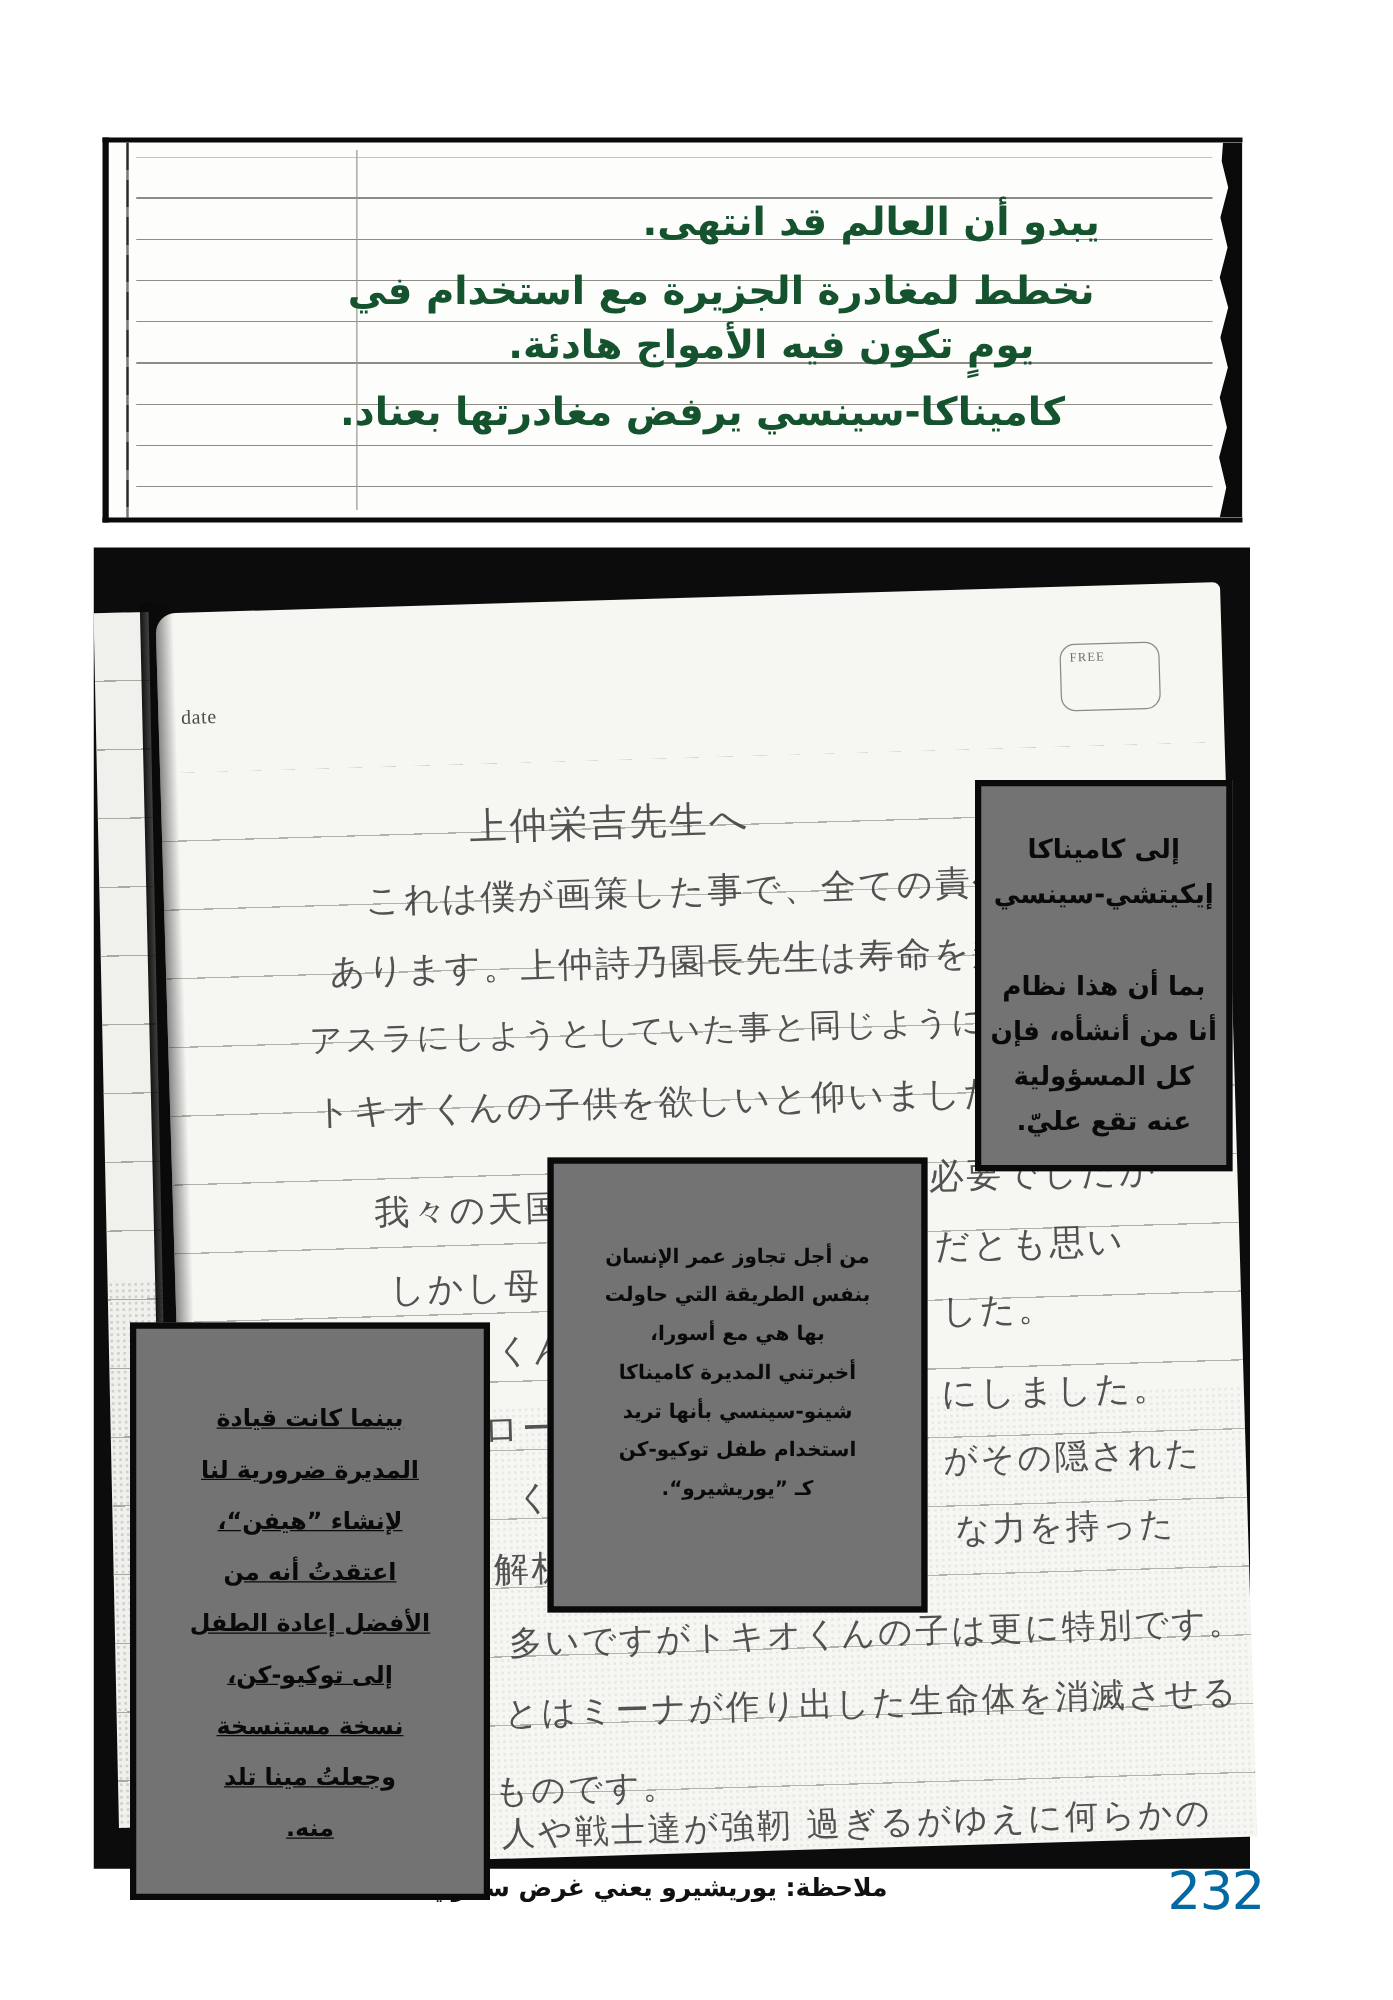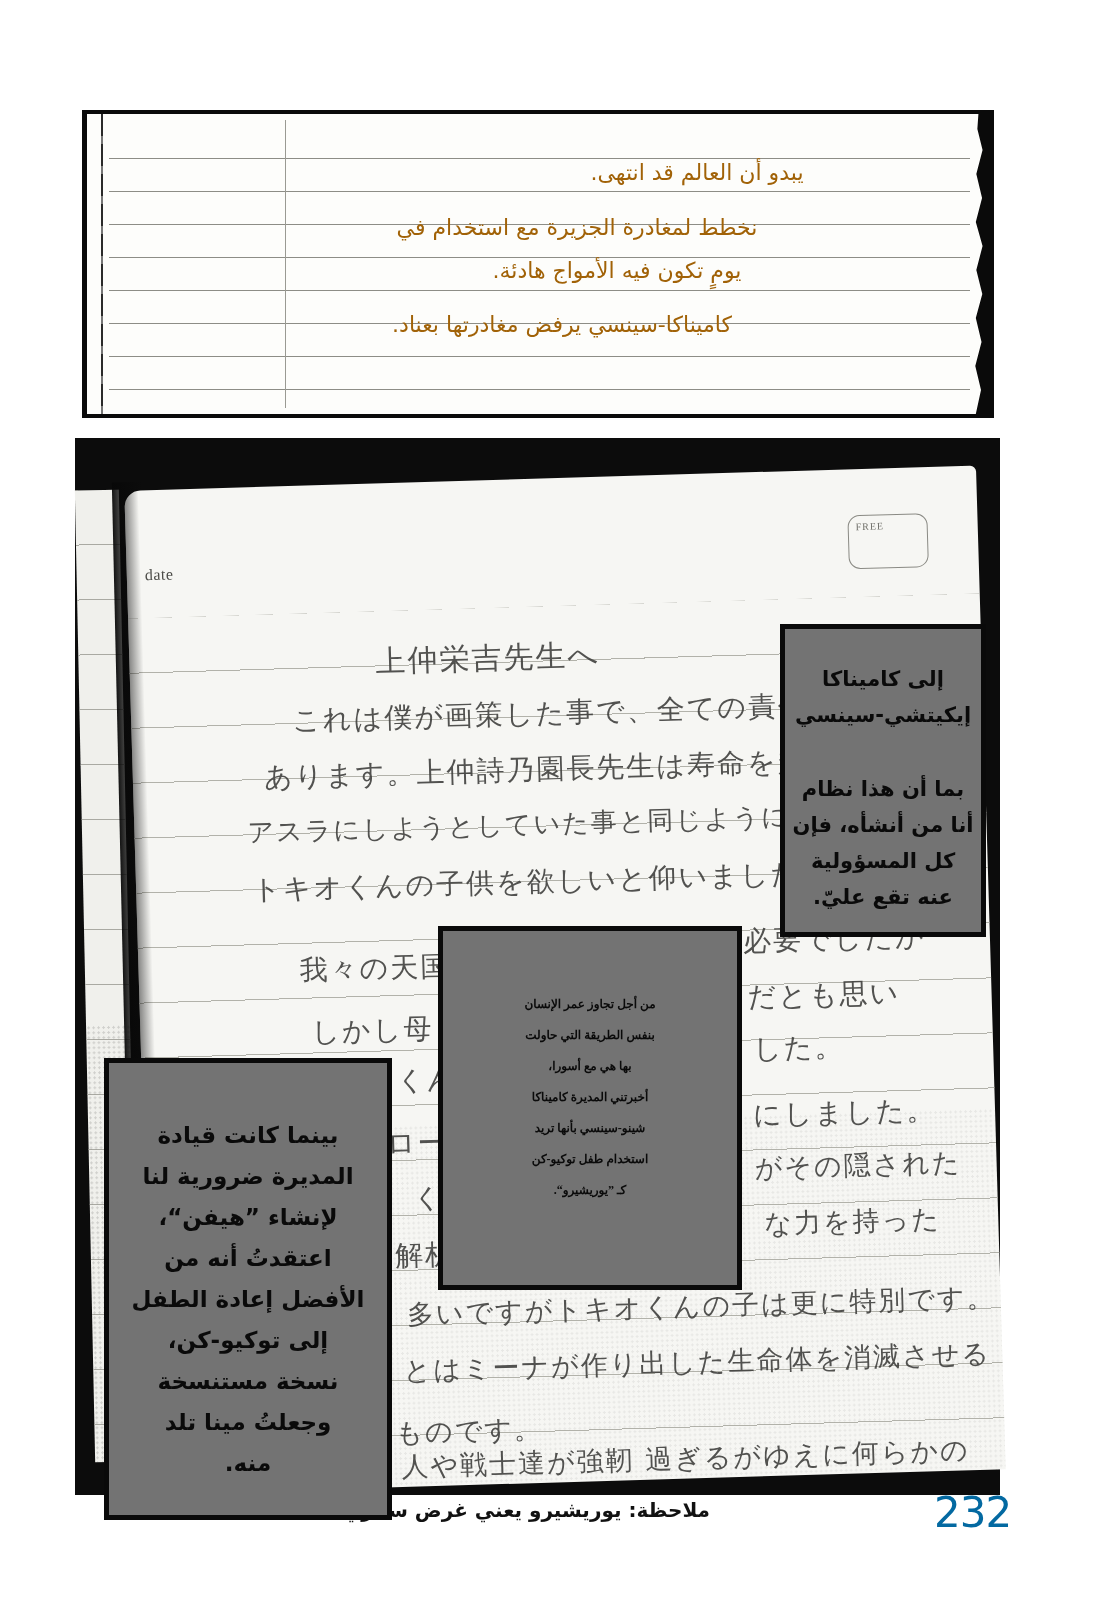--- a/index.html
+++ b/index.html
@@ -23,22 +23,22 @@
     background:repeating-linear-gradient(to bottom,transparent 0 32px,#8d8d86 32px 33px);
   }
   .top-panel .margin-line{
     position:absolute;left:198px;top:6px;bottom:6px;width:1px;background:#9a9a93;
   }
   .top-panel .edge-band{
     position:absolute;right:0;top:0;width:26px;height:100%;background:#0a0a0a;
     clip-path:polygon(40% 0,100% 0,100% 100%,30% 100%,50% 92%,28% 84%,52% 76%,30% 68%,55% 60%,32% 52%,56% 44%,30% 36%,54% 28%,32% 20%,56% 12%,36% 5%);
   }
   .narr{
-    position:absolute;font-weight:normal;font-size:22px;text-align:center;
-    white-space:nowrap;color:#a16207;direction:rtl;
+    position:absolute;font-weight:bold;font-size:31px;text-align:center;
+    white-space:nowrap;color:#14532d;direction:rtl;
   }
   
   .main-panel{
     left:75px;top:438px;width:925px;height:1057px;background:#0c0c0c;
   }
   .under-strip{
     position:absolute;left:10px;top:52px;width:44px;height:972px;
     background:
       repeating-linear-gradient(to bottom,transparent 0 54px,#a9a9a2 54px 55px),
       #f0f0ec;
@@ -92,23 +92,23 @@
   
   .cap-box{
     position:absolute;background:#737373;border:5px solid #0a0a0a;
     box-sizing:border-box;direction:rtl;text-align:center;z-index:6;
   }
   .cap-line{display:block;font-weight:bold;color:#0a0a0a;white-space:nowrap;}
   .box-right{left:780px;top:624px;width:206px;height:313px;padding-top:32px;}
   .box-right .cap-line{font-size:21px;line-height:36px;}
   .box-right .gap{height:38px;}
   .box-mid{left:438px;top:926px;width:304px;height:364px;padding-top:58px;}
-  .box-mid .cap-line{font-size:12px;line-height:31px;font-family:Liberation Serif, serif;}
+  .box-mid .cap-line{font-size:16px;line-height:31px;}
   .box-left{left:104px;top:1058px;width:288px;height:462px;padding-top:52px;}
-  .box-left .cap-line{font-size:23px;line-height:41px;}
+  .box-left .cap-line{font-size:19px;line-height:41px;text-decoration:underline;}
   
   .footnote{
     left:380px;top:1498px;width:330px;text-align:center;direction:rtl;
     font-weight:bold;font-size:20px;color:#111;white-space:nowrap;
   }
   .page-number{
     left:934px;top:1488px;font-size:42px;font-weight:normal;color:#0369a1;
     letter-spacing:-1px;font-family:"DejaVu Sans",sans-serif;
   }
 </style>

